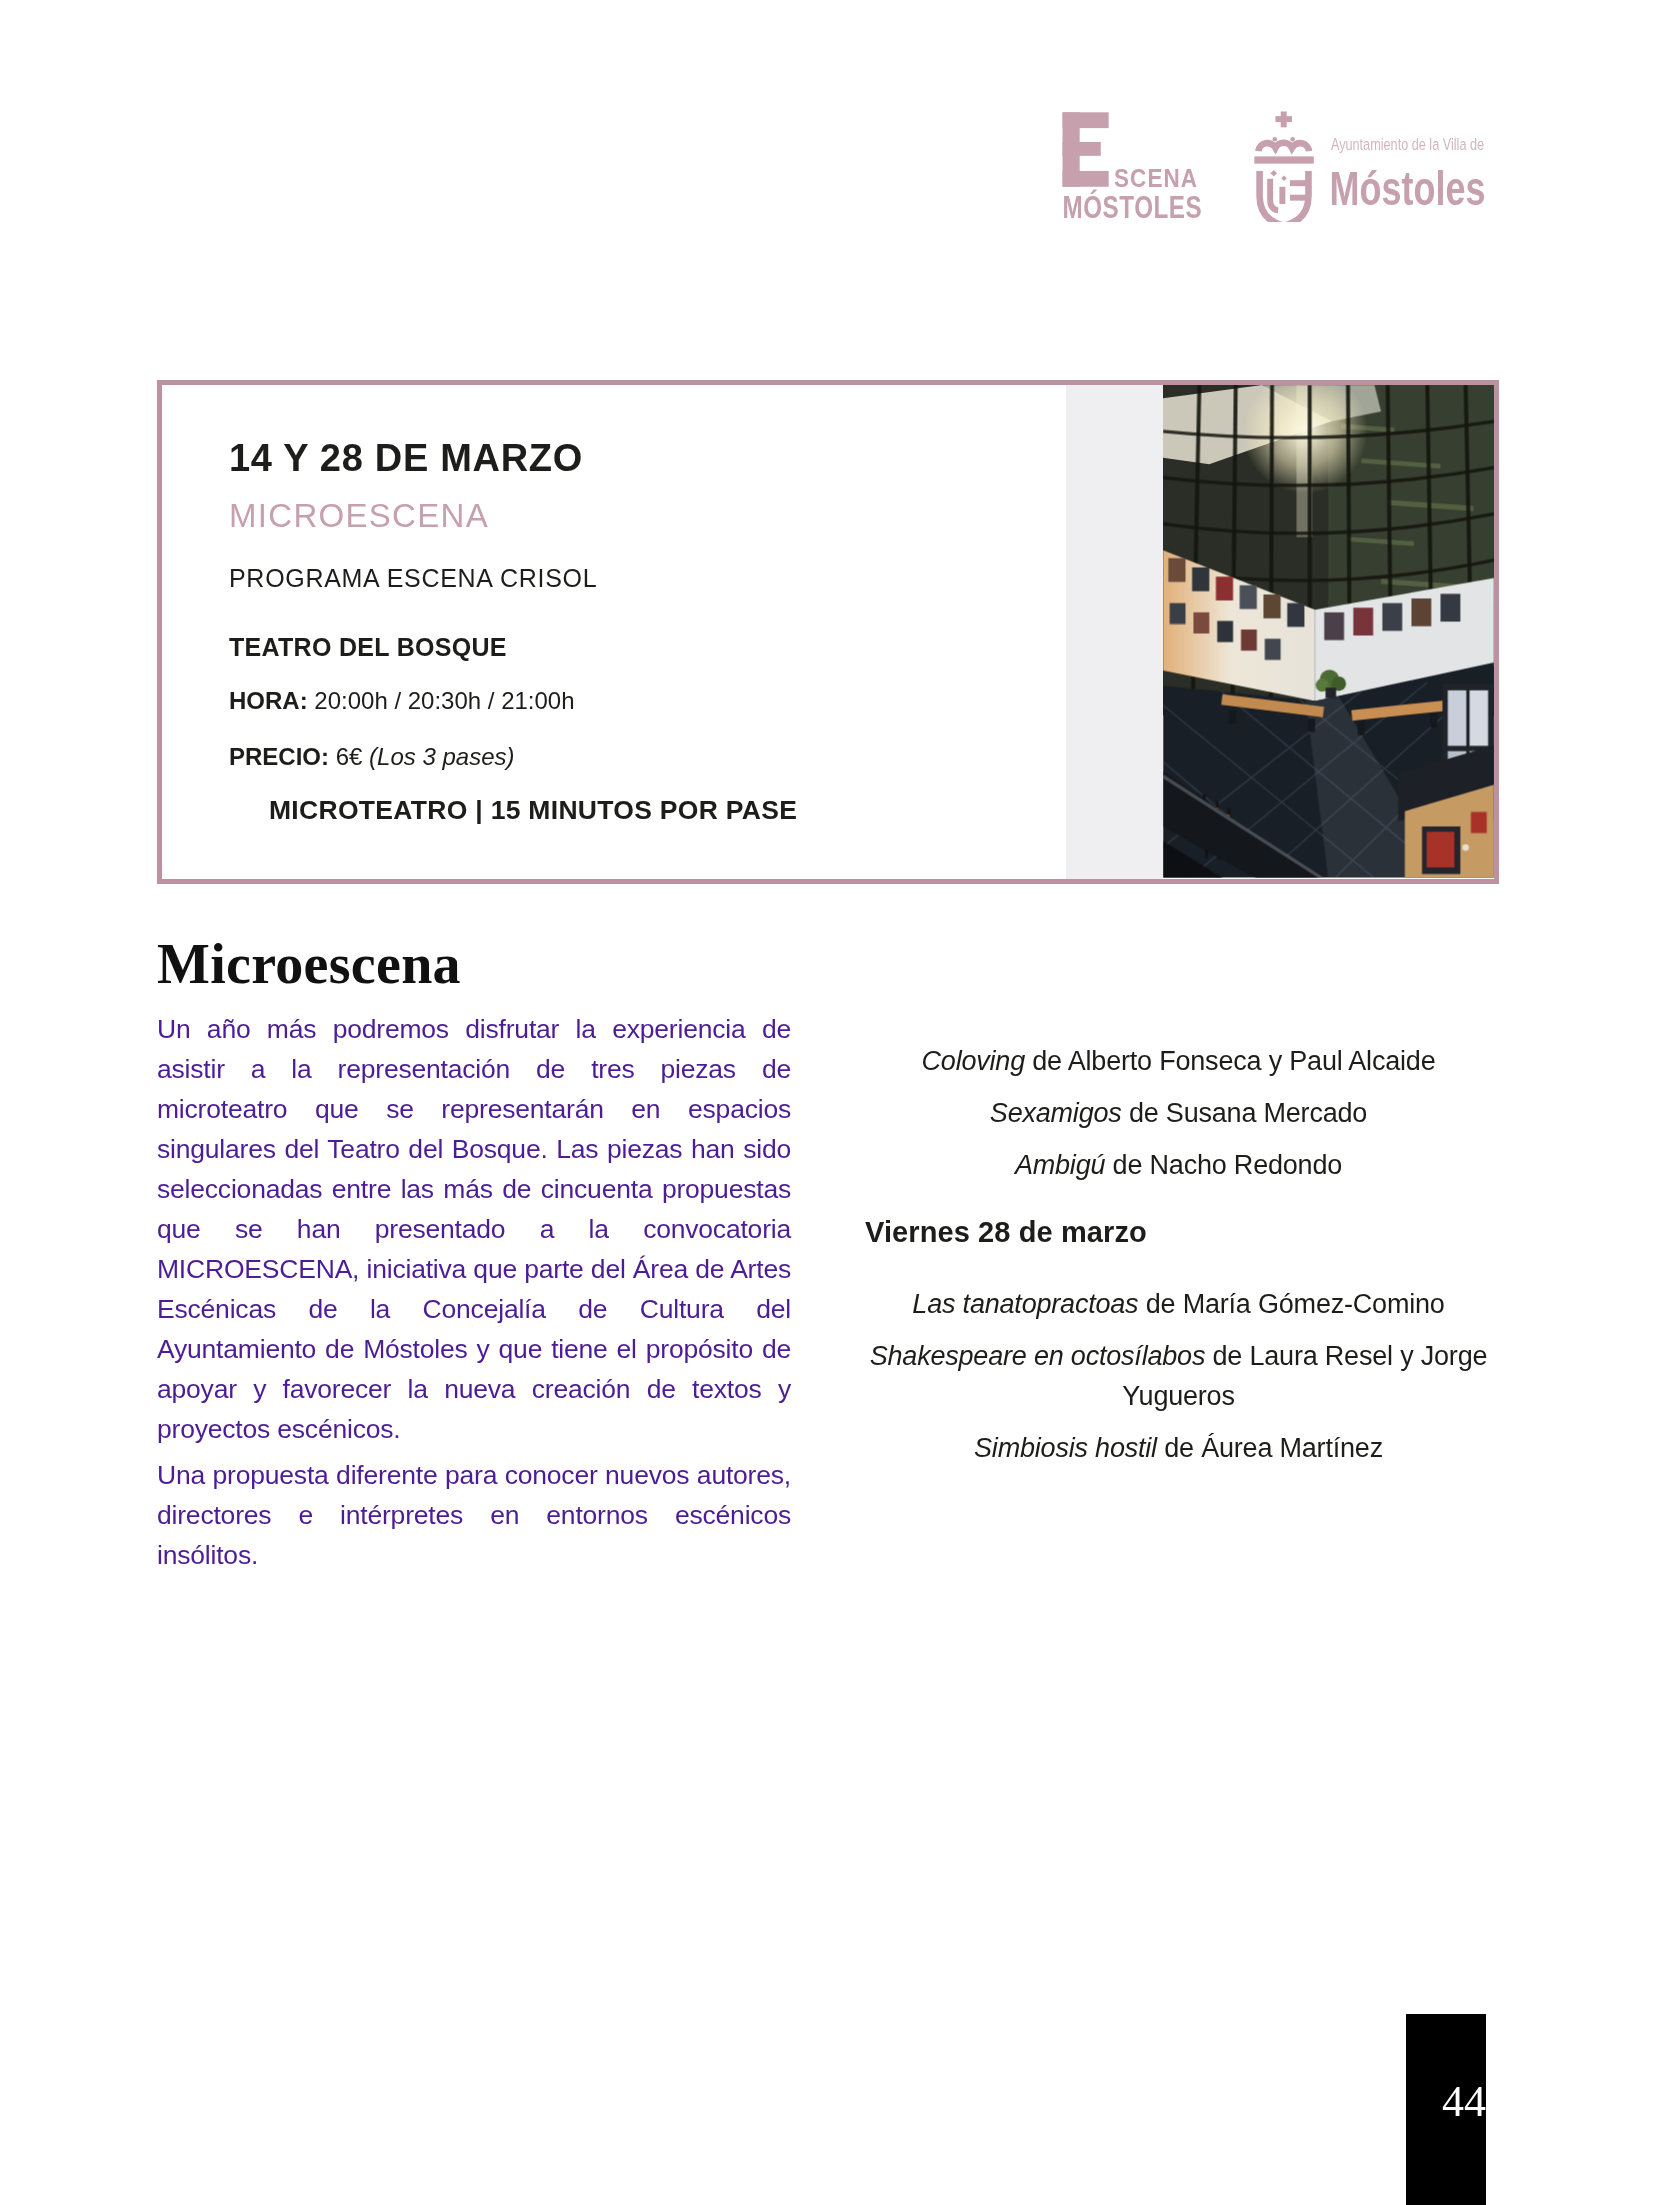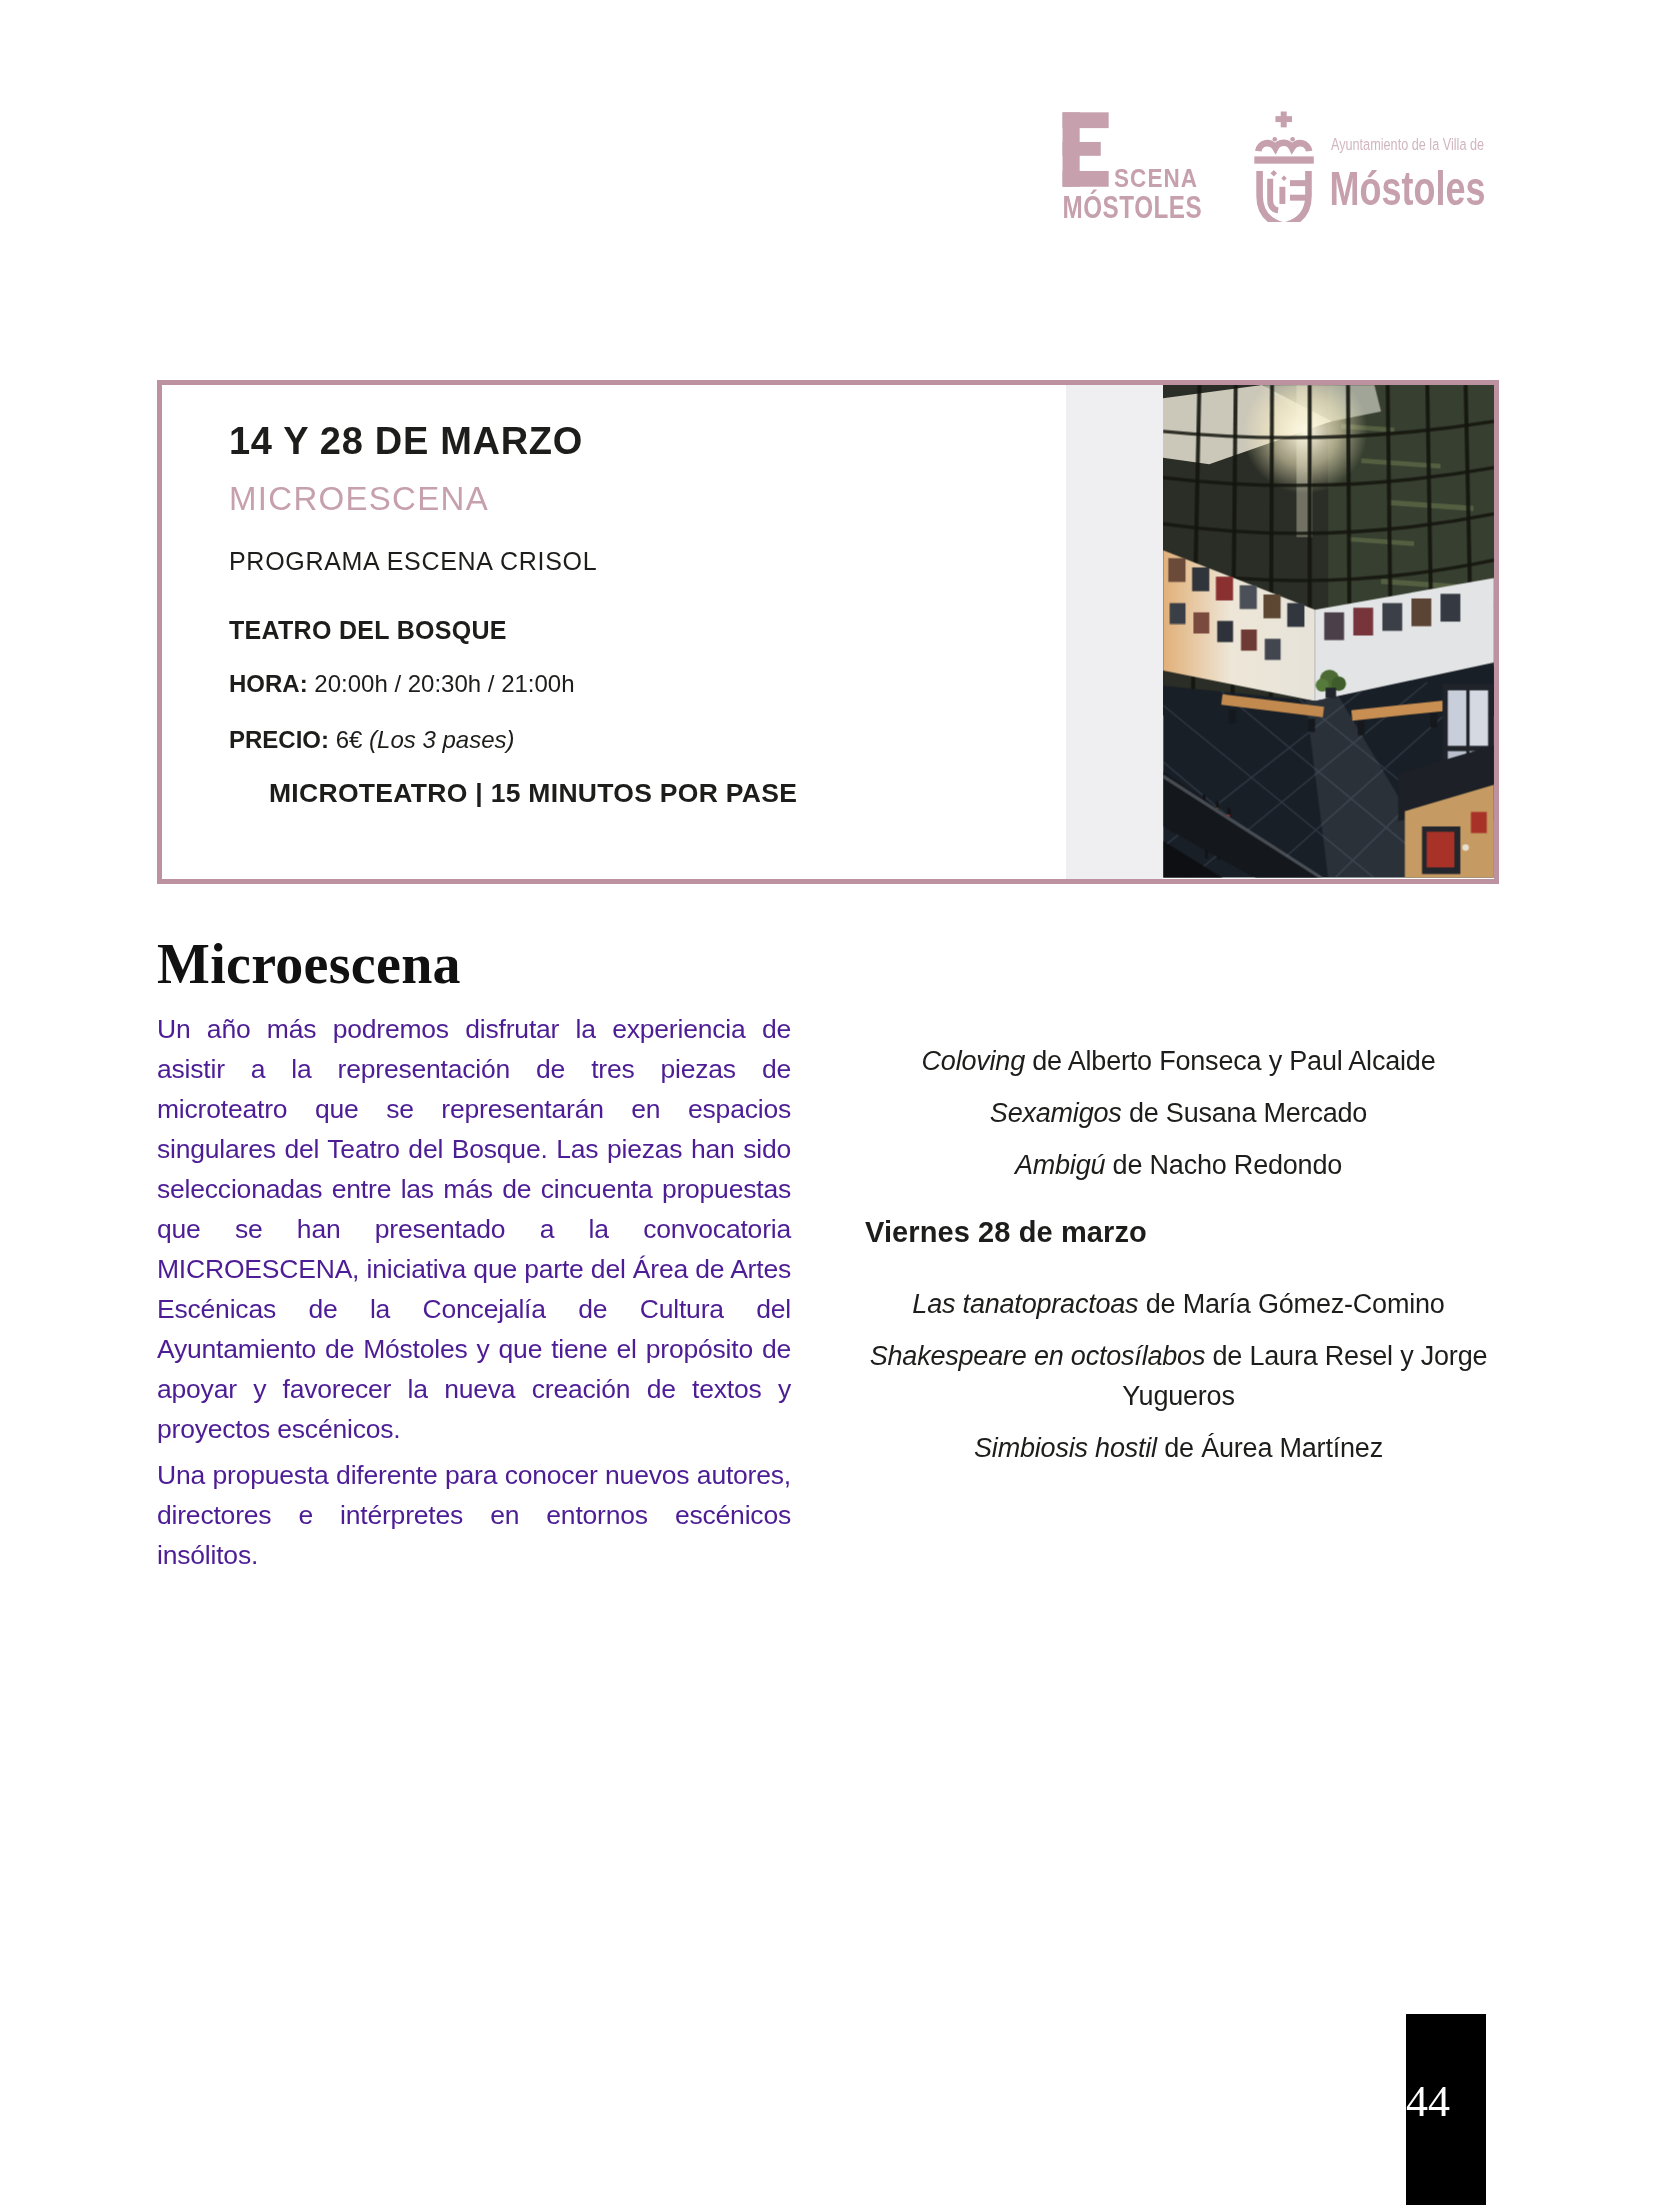--- a/index.html
+++ b/index.html
@@ -11,21 +11,21 @@
 
   
   .logo-escena { position:absolute; left:1062px; top:111px; }
   .logo-ayto   { position:absolute; left:1253px; top:106px; }
 
   
   .event-card {
     position:absolute; left:157px; top:380px; width:1342px; height:504px;
     border:5.3px solid #bd92a0; background:#ffffff; display:flex; flex-direction:row;
   }
-  .card-text { flex:1 1 auto; padding:34px 0 0 67px; background:#ffffff; }
+  .card-text { flex:1 1 auto; padding:51px 0 0 67px; background:#ffffff; }
   .card-date { font-size:38px; line-height:44px; font-weight:700; letter-spacing:0.7px; margin-bottom:17px; }
   .card-title { font-size:33px; line-height:37px; font-weight:400; letter-spacing:1.3px; color:#c6a0ac; margin-bottom:29px; }
   .card-program { font-size:25px; line-height:30px; font-weight:400; letter-spacing:0.7px; margin-bottom:39px; }
   .card-venue { font-size:25px; line-height:30px; font-weight:700; letter-spacing:0.3px; margin-bottom:22.5px; }
   .card-row { font-size:24px; line-height:32px; }
   .card-row.hora { margin-bottom:24.5px; }
   .card-row.precio { margin-bottom:20.5px; }
   .lbl { font-weight:700; }
   .val { font-weight:400; }
   .note { font-style:italic; font-weight:400; }
@@ -50,21 +50,21 @@
   .schedule-col { position:absolute; left:865px; top:1009px; width:627px; }
   .day-heading { font-size:29px; line-height:40px; font-weight:700; letter-spacing:0.1px; }
   .day-heading.second { margin-top:26.5px; }
   .plays { margin-top:32px; margin-bottom:14.6px;text-align:center; }
   .play { font-size:27px; line-height:40px; margin-bottom:12px; letter-spacing:-0.2px; }
   .play-title { font-style:italic; }
 
   
   .page-badge {
     position:absolute; left:1406px; top:2014px; width:80px; height:191px;
-    background:#000000; display:flex; align-items:center; justify-content:flex-start;
+    background:#000000; display:flex; align-items:center; justify-content:flex-end;
     padding-bottom:16px;
   }
   .page-number {
     font-family:"Liberation Serif", serif; font-size:44px; color:#ffffff;
   }
 </style>
 </head>
 <body>
 
 <div class="page">

